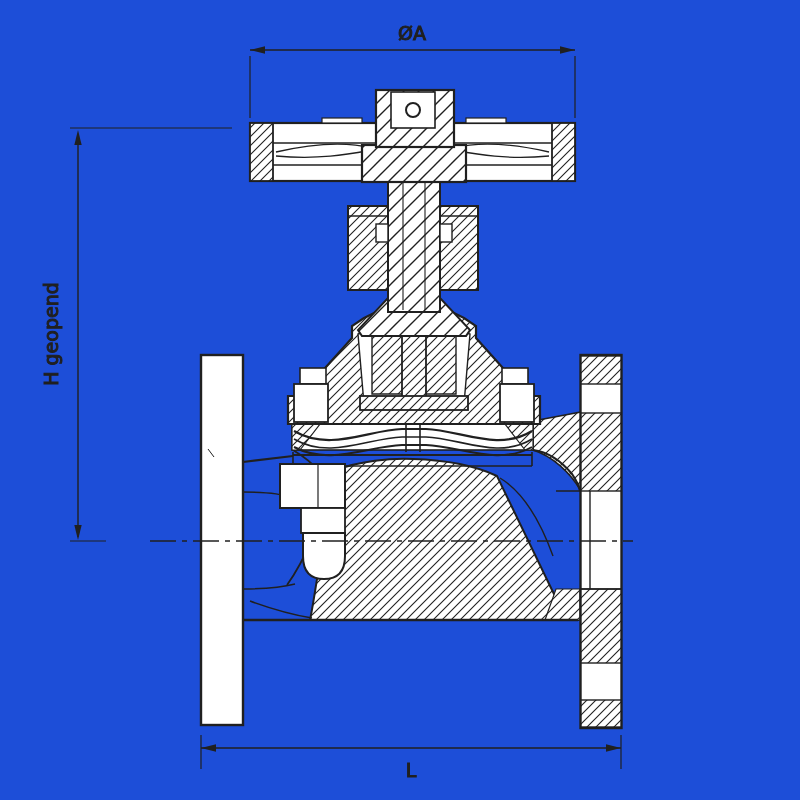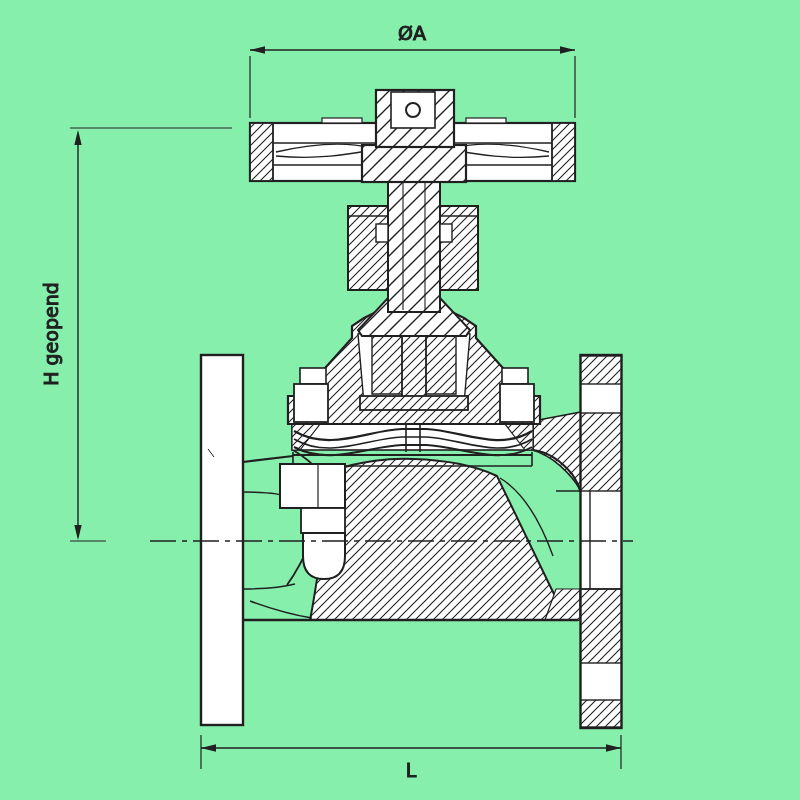--- a/index.html
+++ b/index.html
@@ -1,16 +1,16 @@
 <!DOCTYPE html>
 <html><head>
 <meta charset="utf-8">
 <style>
   html,body{margin:0;padding:0;background:#ffffff;}
-  .stage{position:relative;width:800px;height:800px;background:#86efac;overflow:hidden;
+  .stage{position:relative;width:800px;height:800px;background:#1d4ed8;overflow:hidden;
          font-family:"DejaVu Sans","Liberation Sans",sans-serif;}
   svg{display:block}
   text{font-family:"DejaVu Sans","Liberation Sans",sans-serif;fill:#202020;}
   .dim-label{font-size:19px;}
 </style>
 </head>
 <body>
 
 <div class="stage">
 <svg width="800" height="800" viewBox="0 0 800 800">

